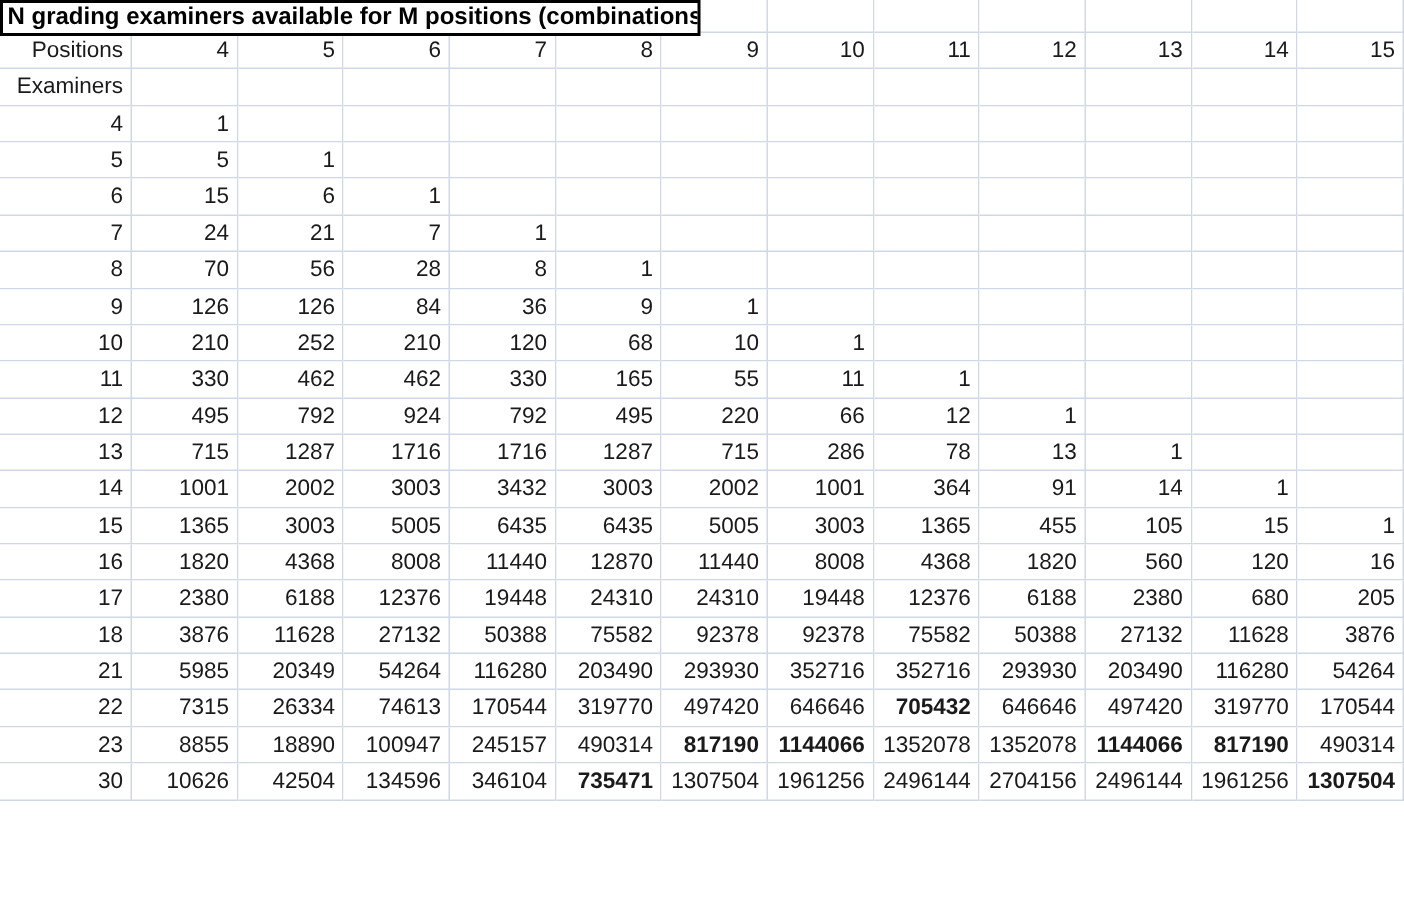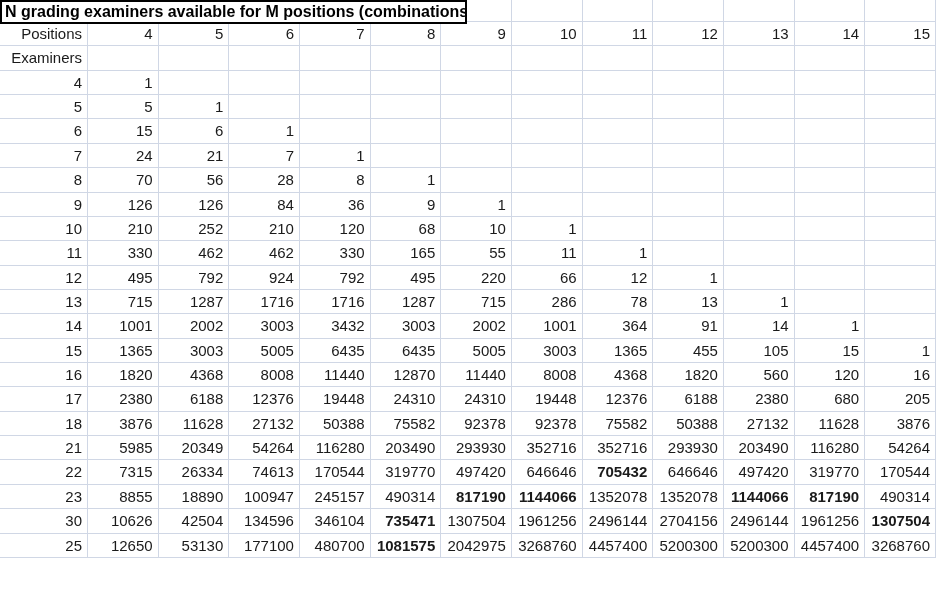--- a/index.html
+++ b/index.html
@@ -402,31 +402,16 @@
           <td class="fill-g">346104</td>
           <td class="fill-o">735471</td>
           <td class="fill-r">1307504</td>
           <td class="fill-r">1961256</td>
           <td class="fill-r">2496144</td>
           <td class="fill-r">2704156</td>
           <td class="fill-r">2496144</td>
           <td class="fill-r">1961256</td>
           <td class="fill-o">1307504</td>
         </tr>
-        <tr>
-          <td class="rowlabel">25</td>
-          <td class="fill-g">12650</td>
-          <td class="fill-g">53130</td>
-          <td class="fill-g">177100</td>
-          <td class="fill-g">480700</td>
-          <td class="fill-o">1081575</td>
-          <td class="fill-r">2042975</td>
-          <td class="fill-r">3268760</td>
-          <td class="fill-r">4457400</td>
-          <td class="fill-r">5200300</td>
-          <td class="fill-r">5200300</td>
-          <td class="fill-r">4457400</td>
-          <td class="fill-r">3268760</td>
-        </tr>
       </tbody>
   </table>
   <div id="title-box">N grading examiners available for M positions (combinations)</div>
 </div>
 
 </body></html>

